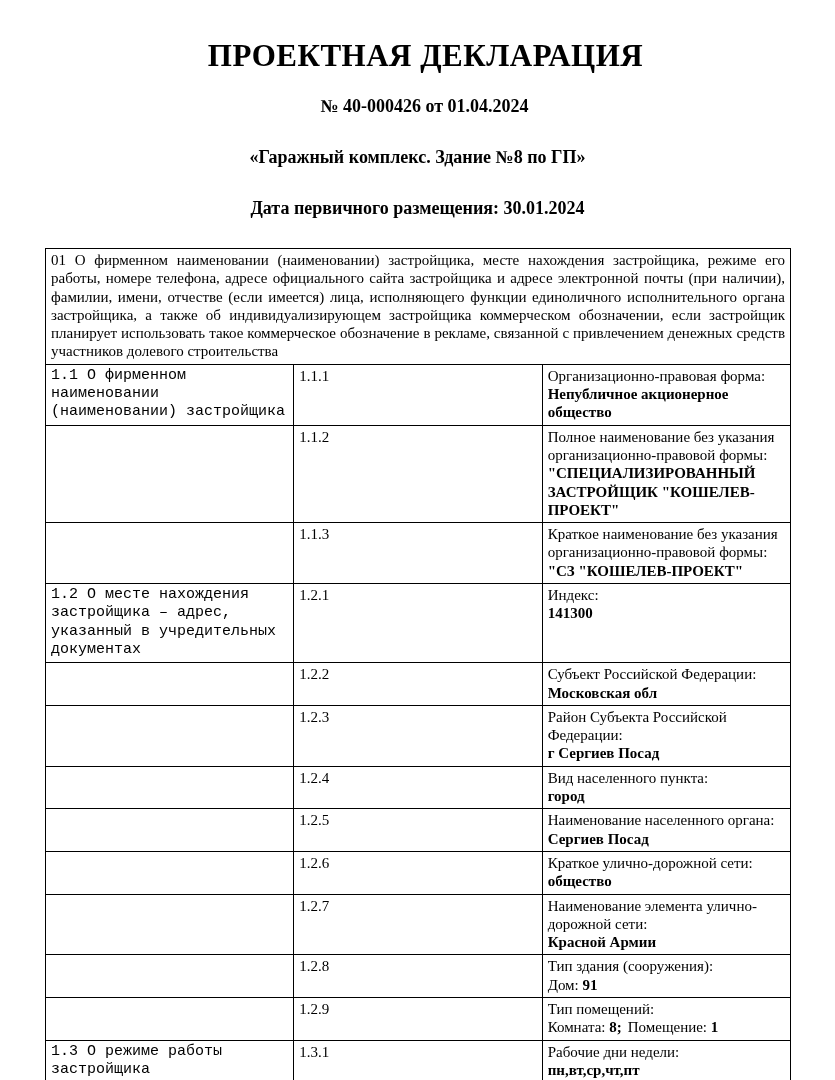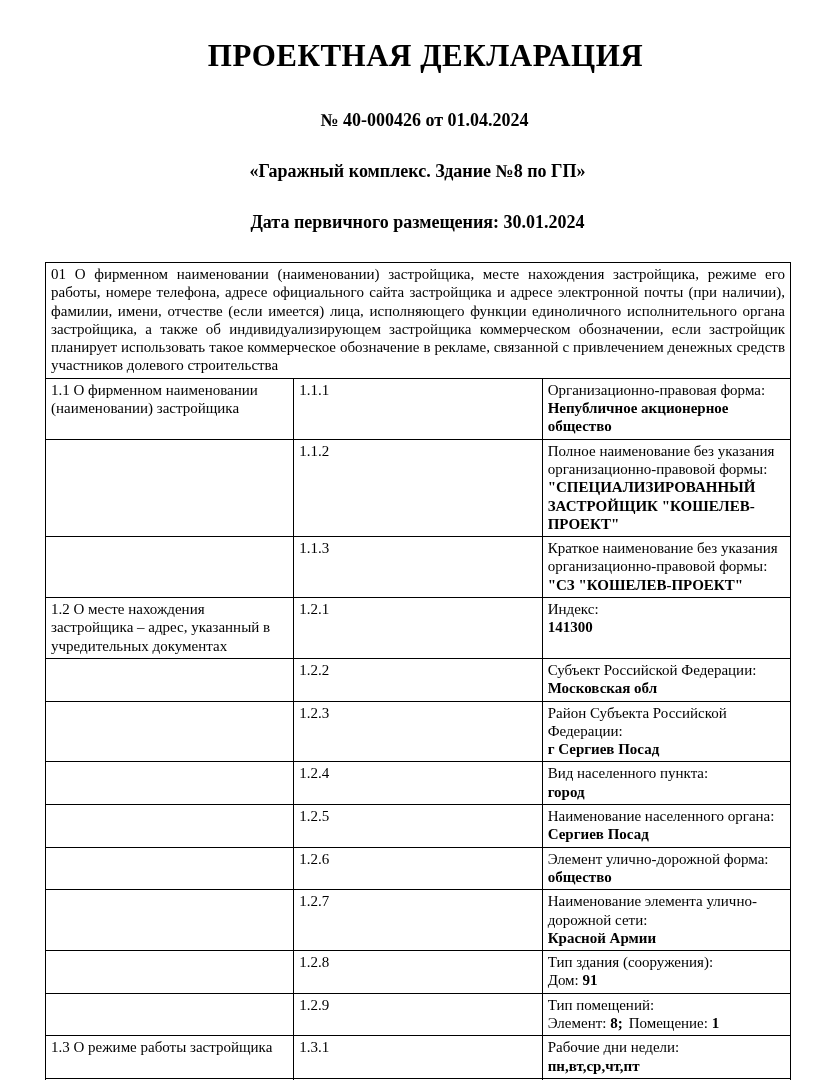--- a/index.html
+++ b/index.html
@@ -23,21 +23,21 @@
     letter-spacing: 0.5px;
     padding-left: 16px;
   }
   .head-line {
     margin: 30px 0 0 0;
     font-size: 18px;
     font-weight: bold;
     text-align: center;
   }
   .head-line.first {
-    margin-top: 36px;
+    margin-top: 22px;
     padding-left: 14px;
   }
   table.decl {
     margin: 29px 0 0 45px;
     width: 746px;
     border-collapse: collapse;
     table-layout: fixed;
     font-size: 15px;
     line-height: 1.22;
   }
@@ -45,20 +45,21 @@
     border: 1px solid #000000;
     padding: 2px 5px 3px 5px;
     vertical-align: top;
     word-wrap: break-word;
   }
   td.c-head {
     text-align: justify;
   }
   td.c-sec {
     width: 184px;
+    font-family: Liberation Mono, monospace;
   }
   td.c-num {
     width: 52px;
     vertical-align: middle;
     padding-left: 4px;
   }
   td.c-val {}
   .lbl {
     font-weight: normal;
   }
@@ -164,21 +165,21 @@
         <td class="c-val">
           <div class="lbl">Наименование населенного органа:</div>
           <div class="val">Сергиев Посад</div>
         </td>
       </tr>
 
       <tr>
         <td class="c-sec"></td>
         <td class="c-num">1.2.6</td>
         <td class="c-val">
-          <div class="lbl">Элемент улично-дорожной форма:</div>
+          <div class="lbl">Краткое улично-дорожной сети:</div>
           <div class="val">общество</div>
         </td>
       </tr>
 
       <tr>
         <td class="c-sec"></td>
         <td class="c-num">1.2.7</td>
         <td class="c-val">
           <div class="lbl">Наименование элемента улично-дорожной сети:</div>
           <div class="val">Красной Армии</div>
@@ -192,21 +193,21 @@
           <div class="lbl">Тип здания (сооружения):</div>
           <div class="val-line"><span>Дом: </span><b>91</b></div>
         </td>
       </tr>
 
       <tr>
         <td class="c-sec"></td>
         <td class="c-num">1.2.9</td>
         <td class="c-val">
           <div class="lbl">Тип помещений:</div>
-          <div class="val-line"><span>Элемент: </span><b>8;</b><span class="gap-part">Помещение: </span><b>1</b></div>
+          <div class="val-line"><span>Комната: </span><b>8;</b><span class="gap-part">Помещение: </span><b>1</b></div>
         </td>
       </tr>
 
       <tr>
         <td class="c-sec">1.3 О режиме работы застройщика</td>
         <td class="c-num">1.3.1</td>
         <td class="c-val">
           <div class="lbl">Рабочие дни недели:</div>
           <div class="val">пн,вт,ср,чт,пт</div>
         </td>

